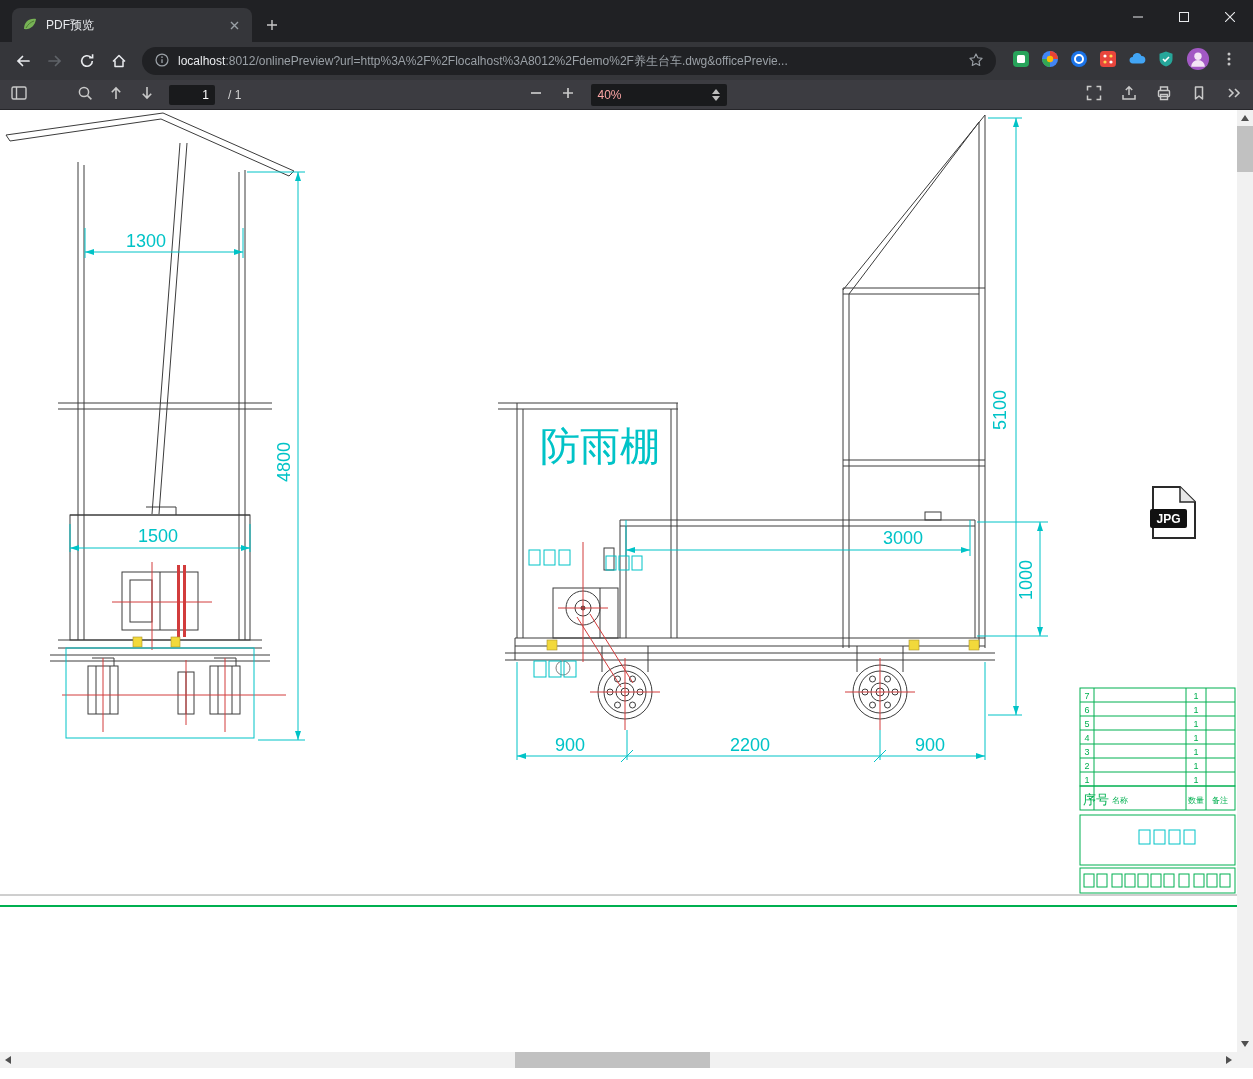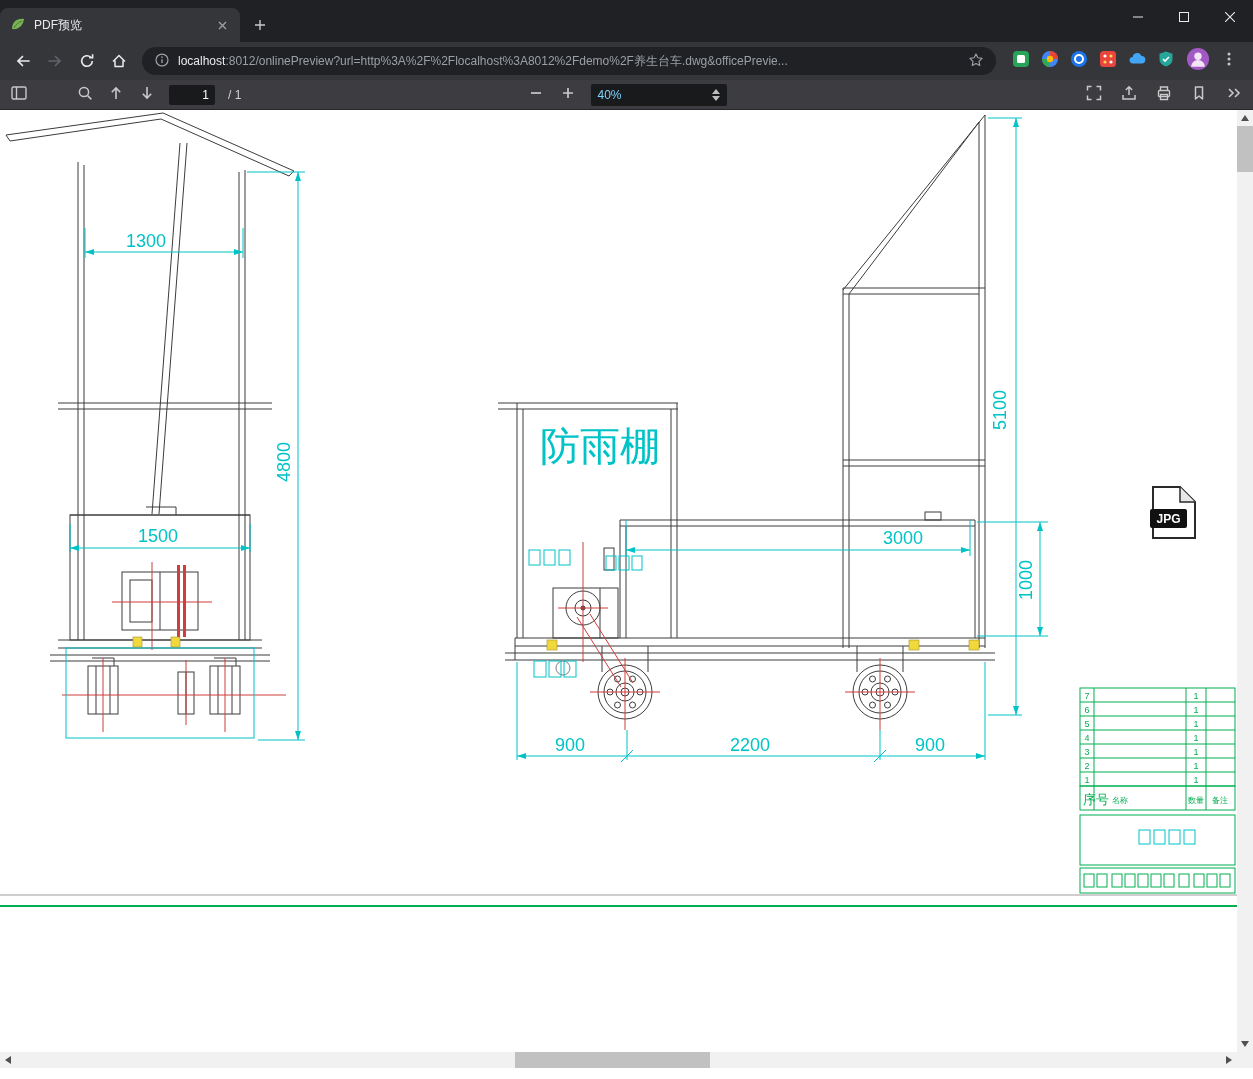--- a/index.html
+++ b/index.html
@@ -1,21 +1,21 @@
 <!DOCTYPE html>
 <html><head>
 <meta charset="utf-8">
 <style>
   * { box-sizing: border-box; margin: 0; padding: 0; }
   html,body { width:1253px; height:1079px; overflow:hidden; background:#fff;
               font-family:"Liberation Sans", sans-serif; }
 
   
   .titlebar { height:42px; background:#202124; position:relative; display:flex; align-items:flex-end; }
-  .tab { width:240px; height:34px; margin-left:0; background:#35363a; border-radius:8px 8px 0 0;
+  .tab { width:240px; height:34px; margin-left:12px; background:#35363a; border-radius:8px 8px 0 0;
          display:flex; align-items:center; gap:8px; padding:12px 10px; color:#e8eaed; font-size:12px; }
   .tab-title { flex:1; white-space:nowrap; overflow:hidden; }
   .tab-close { width:16px; height:16px; border-radius:50%; display:flex; align-items:center; justify-content:center; }
   .newtab { width:28px; height:28px; margin:0 0 3px 6px; display:flex; align-items:center; justify-content:center; }
   .win-controls { position:absolute; top:0; right:0; height:34px; display:flex; }
   .win-btn { width:46px; height:34px; display:flex; align-items:center; justify-content:center; }
 
   
   .navbar { height:38px; background:#35363a; display:flex; align-items:center; padding:0 8px; gap:2px; }
   .nav-icon { width:30px; height:30px; display:flex; align-items:center; justify-content:center; border-radius:50%; flex:0 0 auto; }
@@ -27,21 +27,21 @@
 
   
   .pdf-toolbar { height:30px; background:#3c3c41; border-bottom:1px solid #26262a; position:relative;
                  display:flex; align-items:center; padding:0 10px; color:#d2d2d2; font-size:12px; }
   .pt-left { display:flex; align-items:center; gap:13px; }
   .pt-gap { width:22px; }
   .page-box { width:46px; height:20px; background:#191a1c; border-radius:2px; color:#fff;
               display:flex; align-items:center; justify-content:flex-end; padding-right:6px; }
   .pt-center { position:absolute; left:50%; top:0; height:100%; transform:translateX(-50%);
                display:flex; align-items:center; gap:14px; }
-  .zoom-select { width:136px; height:22px; background:#191a1c; border-radius:2px; color:#7dd3fc;
+  .zoom-select { width:136px; height:22px; background:#191a1c; border-radius:2px; color:#fca5a5;
                  display:flex; align-items:center; justify-content:space-between; padding:0 7px; }
   .spinner { display:flex; flex-direction:column; gap:2px; }
   .tri-up { width:0; height:0; border-left:4px solid transparent; border-right:4px solid transparent; border-bottom:5px solid #bdbdbd; }
   .tri-dn { width:0; height:0; border-left:4px solid transparent; border-right:4px solid transparent; border-top:5px solid #bdbdbd; }
   .pt-right { margin-left:auto; display:flex; align-items:center; gap:17px; }
 
   
   .content { position:relative; width:1253px; height:969px; background:#fff; overflow:hidden;text-align:center; }
   .drawing-svg { position:absolute; left:0; top:0; }
   .vscroll { position:absolute; top:0; right:0; width:16px; height:942px; background:#f1f1f1; }

